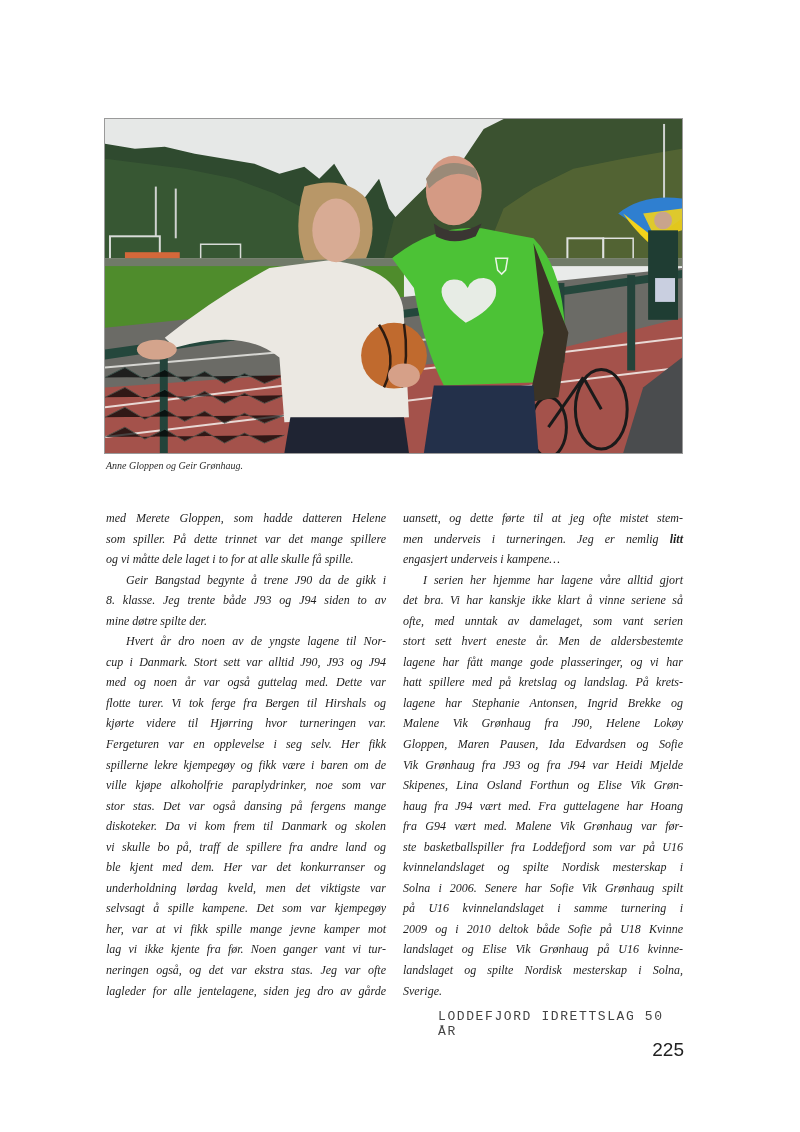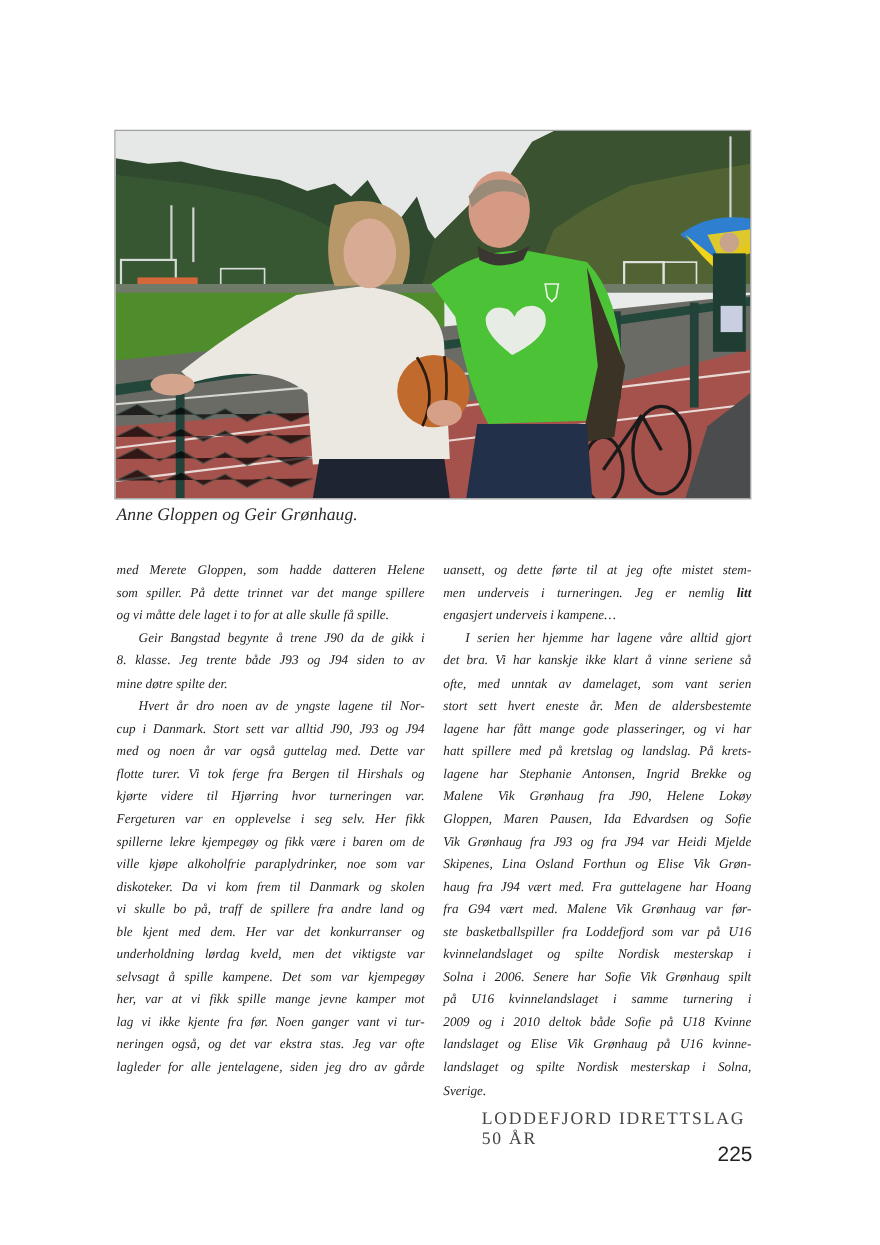--- a/index.html
+++ b/index.html
@@ -4,35 +4,35 @@
 <style>
   html, body { margin: 0; padding: 0; background: #ffffff; }
   body { width: 800px; height: 1132px; position: relative; overflow: hidden;
          font-family: "DejaVu Serif", "Liberation Serif", serif; color: #1d1d1d; }
 
   .photo { position: absolute; left: 104px; top: 118px; width: 579px; height: 336px;
            overflow: hidden; border: 1px solid #9a9a9a; box-sizing: border-box; background: #e9ebea; }
   .photo svg { display: block; width: 100%; height: 100%; }
 
   .caption { position: absolute; left: 106px; top: 460px; font-style: italic;
-             font-family: "Liberation Serif", serif; font-size: 16px; color: #2a2a2a; }
+             font-family: "Liberation Serif", serif; font-size: 10px; color: #2a2a2a; }
 
   .col { position: absolute; top: 508px; width: 280px;
          font-family: "Liberation Serif", serif; font-style: italic;
          font-size: 12px; line-height: 20.55px; color: #1d1d1d; }
   .col-left { left: 106px; }
   .col-right { left: 403px; }
   .col .line { display: block; text-align: justify; text-align-last: justify; white-space: nowrap; }
   .col .line.last { text-align-last: left; }
   .col .line.ind { padding-left: 20px; }
   .col b { font-weight: bold; font-style: italic; }
 
   .footer { position: absolute; top: 1003px; left: 438px; width: 246px; height: 22px; }
-  .footer-title { position: absolute; left: 0; top: 6px; font-family: Liberation Serif, serif;
-                  font-size: 16px; letter-spacing: 1.6px; color: #444; }
+  .footer-title { position: absolute; left: 0; top: 6px; font-family: Liberation Mono, monospace;
+                  font-size: 13px; letter-spacing: 1.6px; color: #444; }
   .page-num { position: absolute; right: 0; top: 0; font-family: "Liberation Sans", sans-serif;
               font-size: 19px; color: #222; margin-top: 36px; }
 </style>
 </head>
 <body>
 
 <div class="photo">
   <svg viewBox="0 0 579 336" preserveAspectRatio="none">
 
     <rect x="0" y="0" width="579" height="140" fill="#e6e8e7"></rect>
@@ -129,20 +129,21 @@
   <span class="line">8. klasse. Jeg trente både J93 og J94 siden to av</span>
   <span class="line last">mine døtre spilte der.</span>
   <span class="line ind">Hvert år dro noen av de yngste lagene til Nor-</span>
   <span class="line">cup i Danmark. Stort sett var alltid J90, J93 og J94</span>
   <span class="line">med og noen år var også guttelag med. Dette var</span>
   <span class="line">flotte turer. Vi tok ferge fra Bergen til Hirshals og</span>
   <span class="line">kjørte videre til Hjørring hvor turneringen var.</span>
   <span class="line">Fergeturen var en opplevelse i seg selv. Her fikk</span>
   <span class="line">spillerne lekre kjempegøy og fikk være i baren om de</span>
   <span class="line">ville kjøpe alkoholfrie paraplydrinker, noe som var</span>
+  <span class="line">stor stas. Det var også dansing på fergens mange</span>
   <span class="line">diskoteker. Da vi kom frem til Danmark og skolen</span>
   <span class="line">vi skulle bo på, traff de spillere fra andre land og</span>
   <span class="line">ble kjent med dem. Her var det konkurranser og</span>
   <span class="line">underholdning lørdag kveld, men det viktigste var</span>
   <span class="line">selvsagt å spille kampene. Det som var kjempegøy</span>
   <span class="line">her, var at vi fikk spille mange jevne kamper mot</span>
   <span class="line">lag vi ikke kjente fra før. Noen ganger vant vi tur-</span>
   <span class="line">neringen også, og det var ekstra stas. Jeg var ofte</span>
   <span class="line">lagleder for alle jentelagene, siden jeg dro av gårde</span>
 </div>

